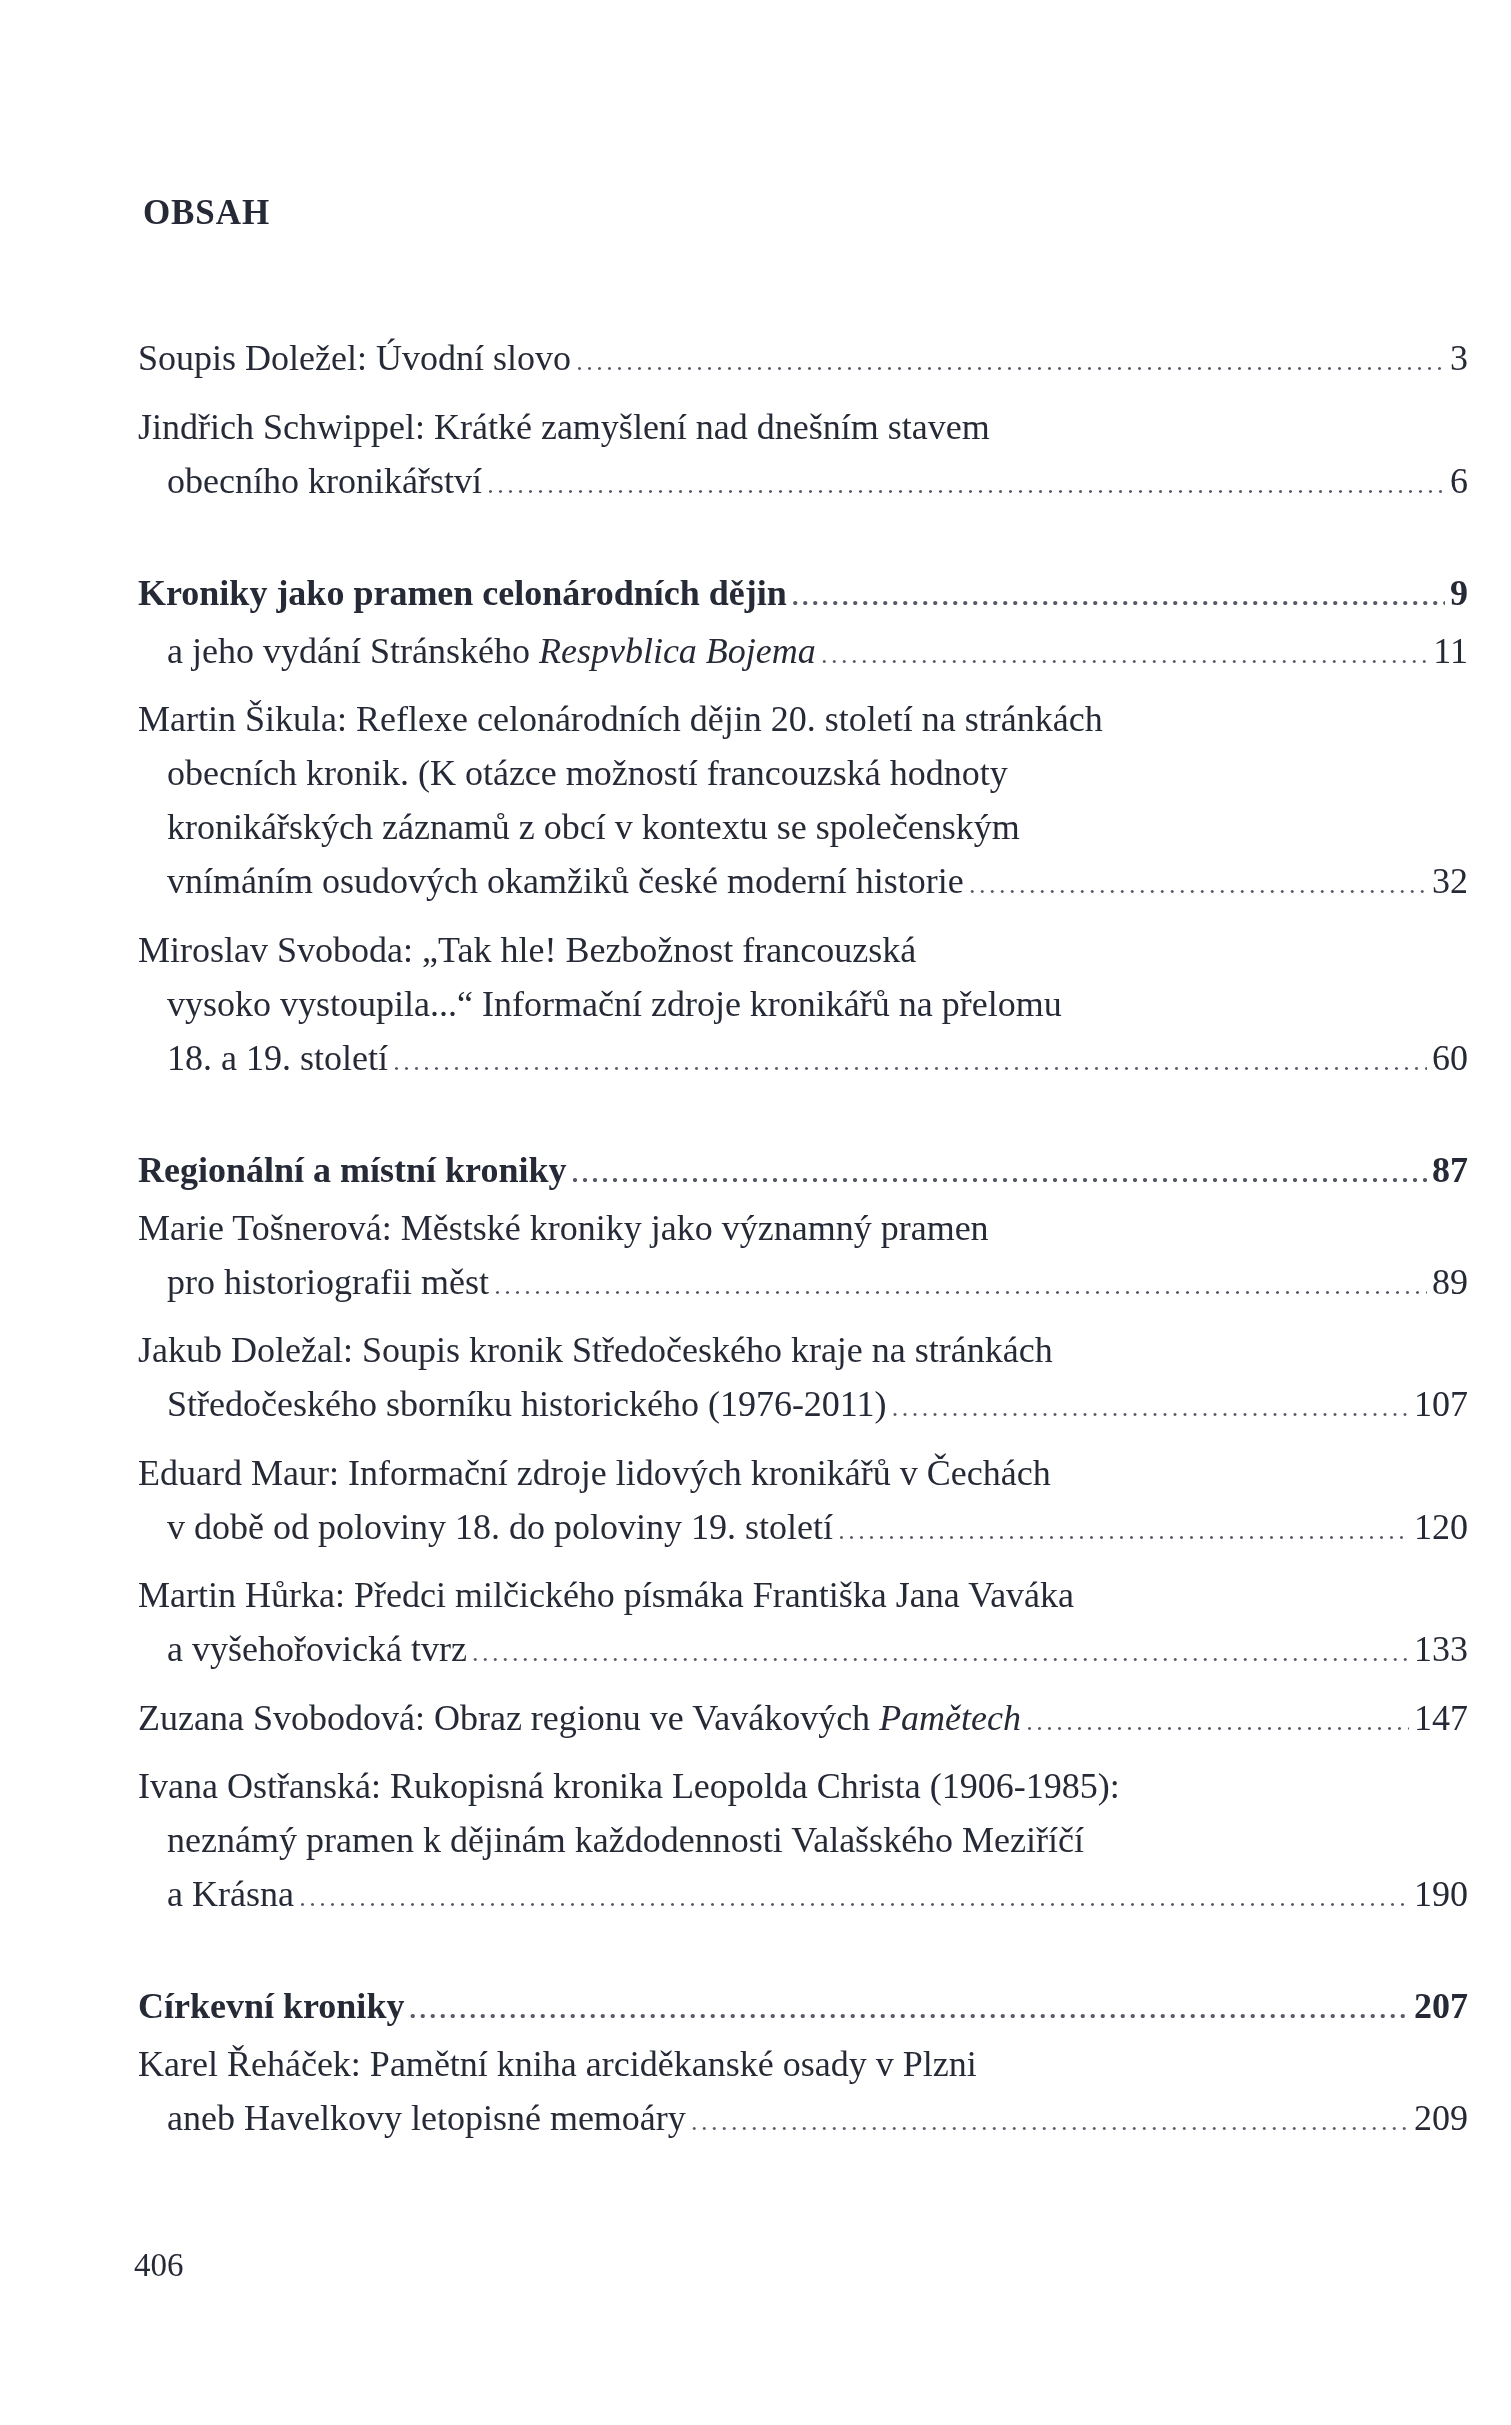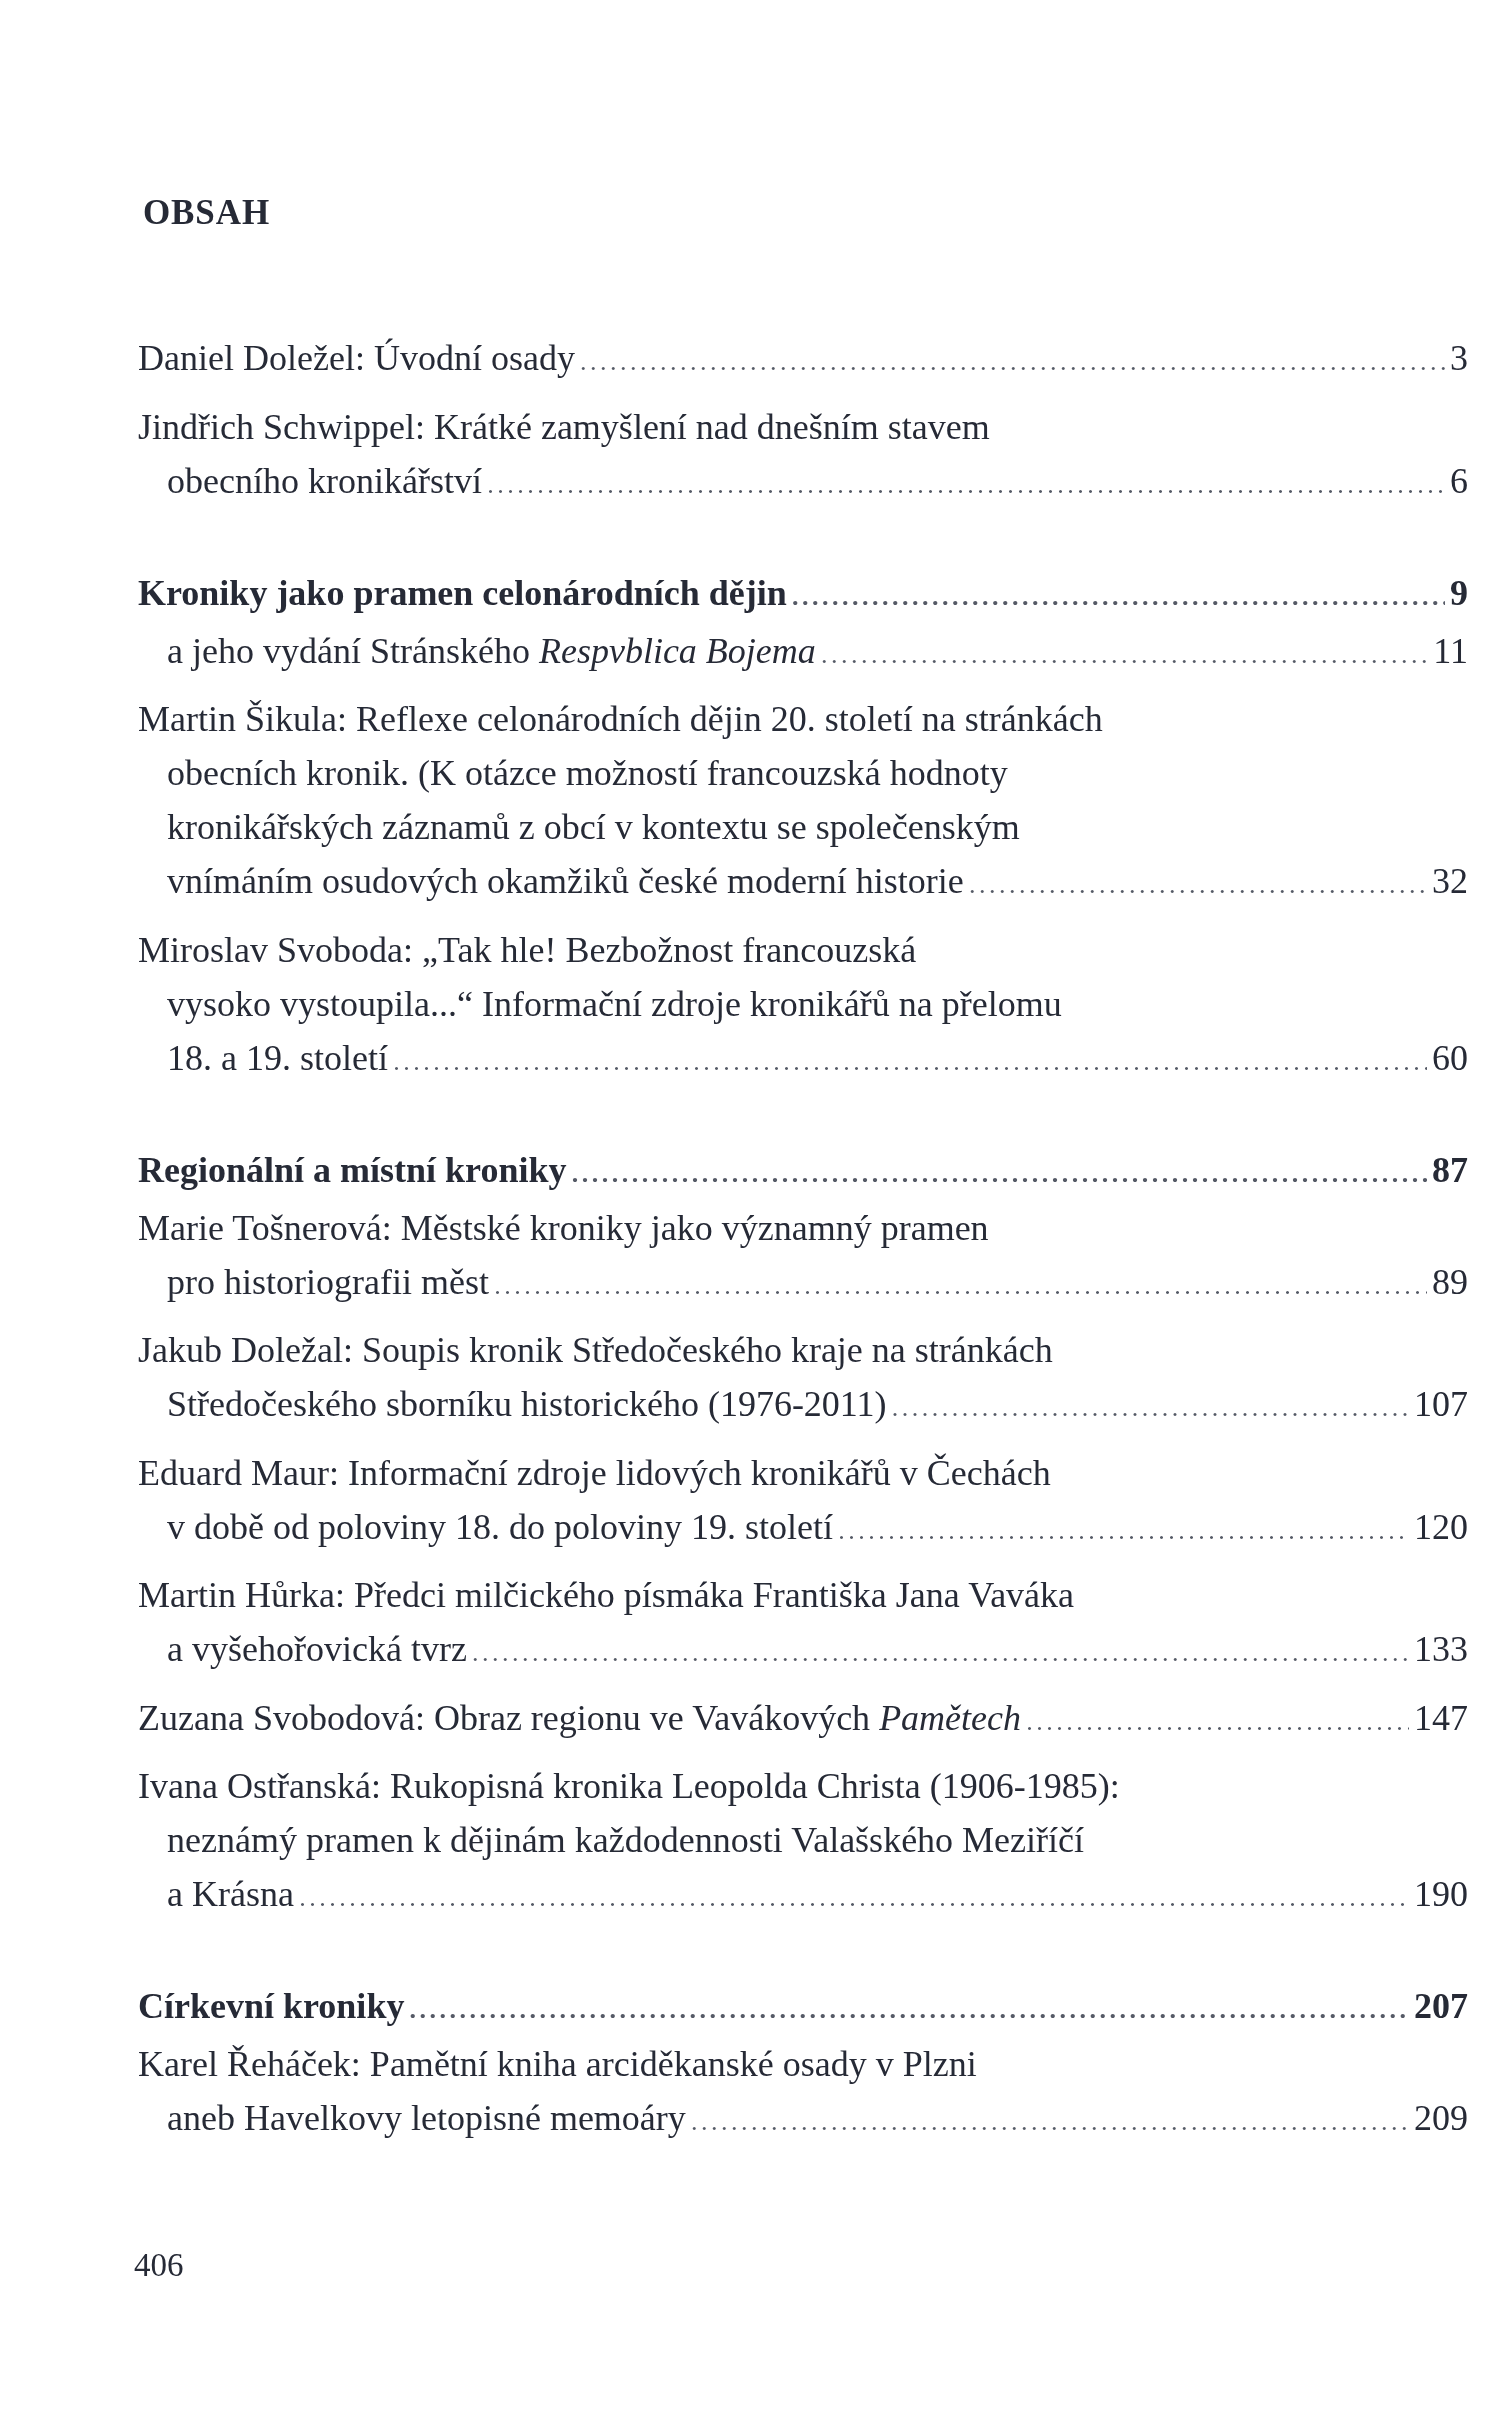--- a/index.html
+++ b/index.html
@@ -46,21 +46,21 @@
 </style>
 </head>
 <body>
 
 <h1 class="heading">OBSAH</h1>
 
 <div class="toc" id="toc">
     <div class="section">
       <div class="entry">
         <div class="line">
-          <span class="text"><span>Daniel Doležel: Úvodní osady</span></span>
+          <span class="text"><span>Soupis Doležel: Úvodní slovo</span></span>
           <span class="leader"></span>
           <span class="page">3</span>
         </div>
       </div>
       <div class="entry">
         <div class="line">
           <span class="text"><span>Jindřich Schwippel: Krátké zamyšlení nad dnešním stavem</span></span>
         </div>
         <div class="line indent">
           <span class="text"><span>obecního kronikářství</span></span>

